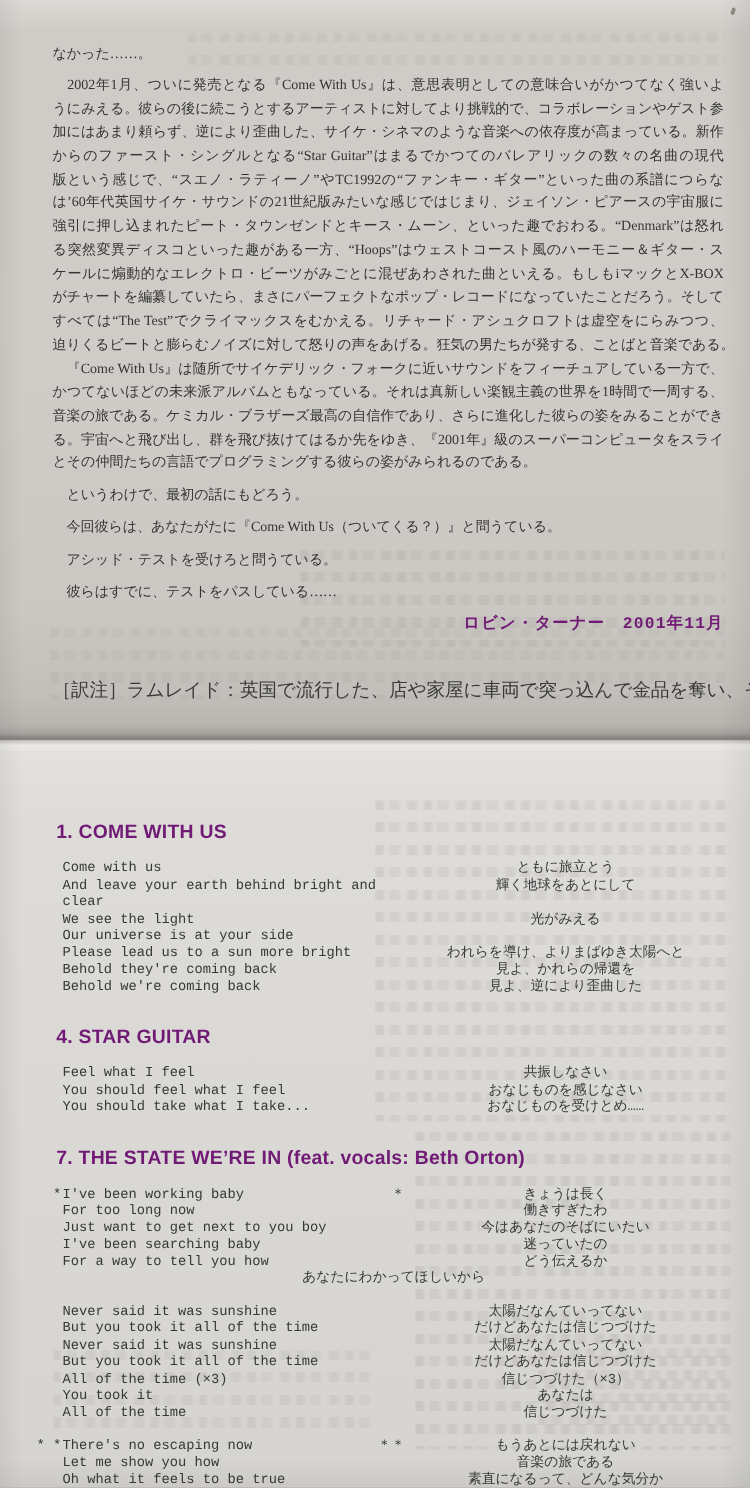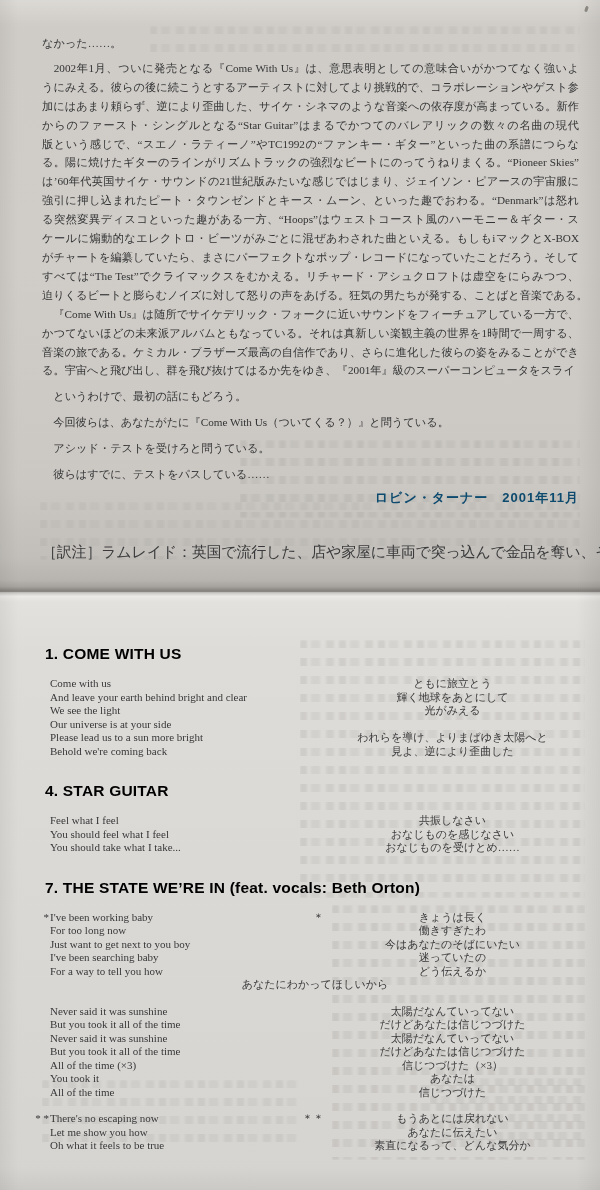--- a/index.html
+++ b/index.html
@@ -41,38 +41,38 @@
   .para{margin:0;}
   .para.single{margin-top:7px;}
   .essay-line{
     font-size:11.2px;line-height:18.9px;white-space:nowrap;
     text-align:justify;text-align-last:justify;
   }
   .essay-line:last-child{text-align-last:left;}
   .para.single .essay-line{text-align-last:left;}
   .signature{
     margin-top:5px;text-align:right;
-    font-family:Liberation Sans, sans-serif;
-    font-size:13px;font-weight:700;letter-spacing:1px;color:#0c4a6e;
+    font-family:Liberation Mono, monospace;
+    font-size:13px;font-weight:700;letter-spacing:1px;color:#701a75;
   }
   .footnote{
     margin-top:36px;white-space:nowrap;
     font-family:"Liberation Sans","DejaVu Sans",sans-serif;
     font-size:15px;letter-spacing:-0.2px;color:#3a3a3c;
   }
   
   .lyrics{position:absolute;left:45px;top:645px;width:535px;color:#38383a;}
   .lyr-section{margin-bottom:24px;}
   .lyr-title{
-    margin:0 0 14px 0;
+    margin:12px 0 14px 0;
     font-family:"Liberation Sans","DejaVu Sans",sans-serif;
-    font-size:15.5px;font-weight:700;letter-spacing:.2px;color:#000000;
+    font-size:15.5px;font-weight:700;letter-spacing:.2px;color:#701a75;
   }
   .verse + .verse{margin-top:13px;}
-  .lyr-row{display:flex;padding-left:5px;font-size:11px;line-height:13.5px;}
+  .lyr-row{display:flex;padding-left:5px;font-size:11px;line-height:13.5px;font-family:Liberation Mono, monospace;}
   .cell{position:relative;}
   .cell.en{width:275px;flex:0 0 auto;}
   .cell.ja{flex:1 1 auto;text-align:center;}
   .mk{position:absolute;right:100%;padding-right:1px;white-space:pre;}
 </style>
 </head>
 <body>
 
 <div class="page">
   <div class="paper-top"></div>
@@ -92,34 +92,34 @@
 
   <div class="essay">
     <div class="opening">なかった……。</div>
     <div>
         <div class="para">
           <div class="essay-line">　2002年1月、ついに発売となる『Come With Us』は、意思表明としての意味合いがかつてなく強いよ</div>
           <div class="essay-line">うにみえる。彼らの後に続こうとするアーティストに対してより挑戦的で、コラボレーションやゲスト参</div>
           <div class="essay-line">加にはあまり頼らず、逆により歪曲した、サイケ・シネマのような音楽への依存度が高まっている。新作</div>
           <div class="essay-line">からのファースト・シングルとなる“Star Guitar”はまるでかつてのバレアリックの数々の名曲の現代</div>
           <div class="essay-line">版という感じで、“スエノ・ラティーノ”やTC1992の“ファンキー・ギター”といった曲の系譜につらな</div>
-          <div class="essay-line">る。陽に焼けたギターのラインがリズムトラックの強烈なビートにのってうねりまくる。“Pioneer Skies”</div>
           <div class="essay-line">は’60年代英国サイケ・サウンドの21世紀版みたいな感じではじまり、ジェイソン・ピアースの宇宙服に</div>
           <div class="essay-line">強引に押し込まれたピート・タウンゼンドとキース・ムーン、といった趣でおわる。“Denmark”は怒れ</div>
           <div class="essay-line">る突然変異ディスコといった趣がある一方、“Hoops”はウェストコースト風のハーモニー＆ギター・ス</div>
           <div class="essay-line">ケールに煽動的なエレクトロ・ビーツがみごとに混ぜあわされた曲といえる。もしもiマックとX-BOX</div>
           <div class="essay-line">がチャートを編纂していたら、まさにパーフェクトなポップ・レコードになっていたことだろう。そして</div>
           <div class="essay-line">すべては“The Test”でクライマックスをむかえる。リチャード・アシュクロフトは虚空をにらみつつ、</div>
           <div class="essay-line">迫りくるビートと膨らむノイズに対して怒りの声をあげる。狂気の男たちが発する、ことばと音楽である。</div>
         </div>
         <div class="para">
           <div class="essay-line">　『Come With Us』は随所でサイケデリック・フォークに近いサウンドをフィーチュアしている一方で、</div>
           <div class="essay-line">かつてないほどの未来派アルバムともなっている。それは真新しい楽観主義の世界を1時間で一周する、</div>
           <div class="essay-line">音楽の旅である。ケミカル・ブラザーズ最高の自信作であり、さらに進化した彼らの姿をみることができ</div>
           <div class="essay-line">る。宇宙へと飛び出し、群を飛び抜けてはるか先をゆき、『2001年』級のスーパーコンピュータをスライ</div>
+          <div class="essay-line">とその仲間たちの言語でプログラミングする彼らの姿がみられるのである。</div>
         </div>
         <div class="para single">
           <div class="essay-line">　というわけで、最初の話にもどろう。</div>
         </div>
         <div class="para single">
           <div class="essay-line">　今回彼らは、あなたがたに『Come With Us（ついてくる？）』と問うている。</div>
         </div>
         <div class="para single">
           <div class="essay-line">　アシッド・テストを受けろと問うている。</div>
         </div>
@@ -148,20 +148,24 @@
             <span class="cell ja"><span class="tx">光がみえる</span></span>
           </div>
           <div class="lyr-row">
             <span class="cell en"><span class="tx">Our universe is at your side</span></span>
           </div>
           <div class="lyr-row">
             <span class="cell en"><span class="tx">Please lead us to a sun more bright</span></span>
             <span class="cell ja"><span class="tx">われらを導け、よりまばゆき太陽へと</span></span>
           </div>
           <div class="lyr-row">
+            <span class="cell en"><span class="tx">Behold they're coming back</span></span>
+            <span class="cell ja"><span class="tx">見よ、かれらの帰還を</span></span>
+          </div>
+          <div class="lyr-row">
             <span class="cell en"><span class="tx">Behold we're coming back</span></span>
             <span class="cell ja"><span class="tx">見よ、逆により歪曲した</span></span>
           </div>
         </div>
       </section>
       <section class="lyr-section">
         <h3 class="lyr-title">4. STAR GUITAR</h3>
         <div class="verse">
           <div class="lyr-row">
             <span class="cell en"><span class="tx">Feel what I feel</span></span>
@@ -234,21 +238,21 @@
             <span class="cell ja"><span class="tx">信じつづけた</span></span>
           </div>
         </div>
         <div class="verse">
           <div class="lyr-row">
             <span class="cell en"><span class="mk">* *</span><span class="tx">There's no escaping now</span></span>
             <span class="cell ja"><span class="mk">＊＊</span><span class="tx">もうあとには戻れない</span></span>
           </div>
           <div class="lyr-row">
             <span class="cell en"><span class="tx">Let me show you how</span></span>
-            <span class="cell ja"><span class="tx">あなたに伝えたい</span></span>
+            <span class="cell ja"><span class="tx">音楽の旅である</span></span>
           </div>
           <div class="lyr-row">
             <span class="cell en"><span class="tx">Oh what it feels to be true</span></span>
             <span class="cell ja"><span class="tx">素直になるって、どんな気分か</span></span>
           </div>
         </div>
       </section>
     </div>
 </div>
 

